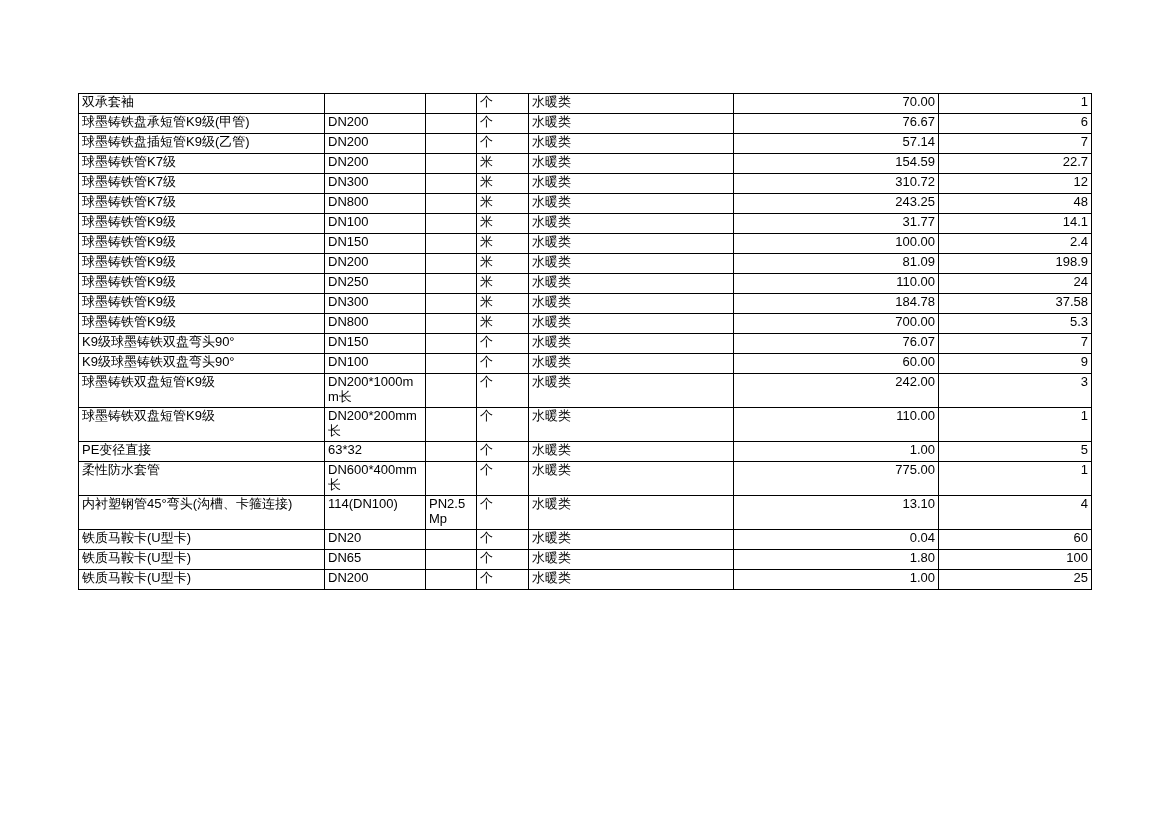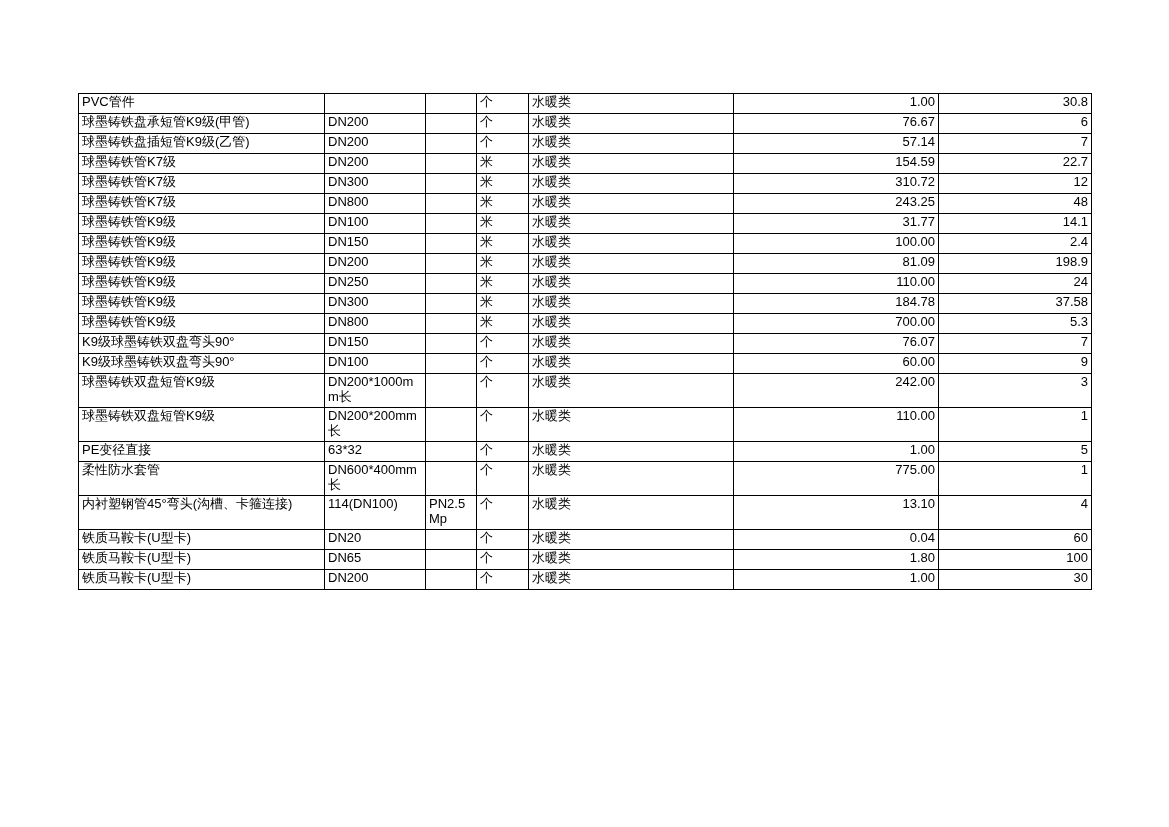--- a/index.html
+++ b/index.html
@@ -64,27 +64,27 @@
       <col class="c-name">
         <col class="c-spec">
         <col class="c-press">
         <col class="c-unit">
       <col class="c-cat">
         <col class="c-price">
         <col class="c-qty">
     </colgroup>
     <tbody>
         <tr>
-          <td class="mid">PVC管件</td>
-          <td class="mid"></td>
-          <td class="mid"></td>
-          <td class="mid">个</td>
-          <td class="mid">水暖类</td>
-          <td class="num">1.00</td>
-          <td class="num">30.8</td>
+          <td class="mid">双承套袖</td>
+          <td class="mid"></td>
+          <td class="mid"></td>
+          <td class="mid">个</td>
+          <td class="mid">水暖类</td>
+          <td class="num">70.00</td>
+          <td class="num">1</td>
         </tr>
         <tr>
           <td class="mid">球墨铸铁盘承短管K9级(甲管)</td>
           <td class="mid">DN200</td>
           <td class="mid"></td>
           <td class="mid">个</td>
           <td class="mid">水暖类</td>
           <td class="num">76.67</td>
           <td class="num">6</td>
         </tr>
@@ -259,17 +259,17 @@
           <td class="num">1.80</td>
           <td class="num">100</td>
         </tr>
         <tr>
           <td class="mid">铁质马鞍卡(U型卡)</td>
           <td class="mid">DN200</td>
           <td class="mid"></td>
           <td class="mid">个</td>
           <td class="mid">水暖类</td>
           <td class="num">1.00</td>
-          <td class="num">30</td>
+          <td class="num">25</td>
         </tr>
       </tbody>
   </table>
 </div>
 
 </body></html>

